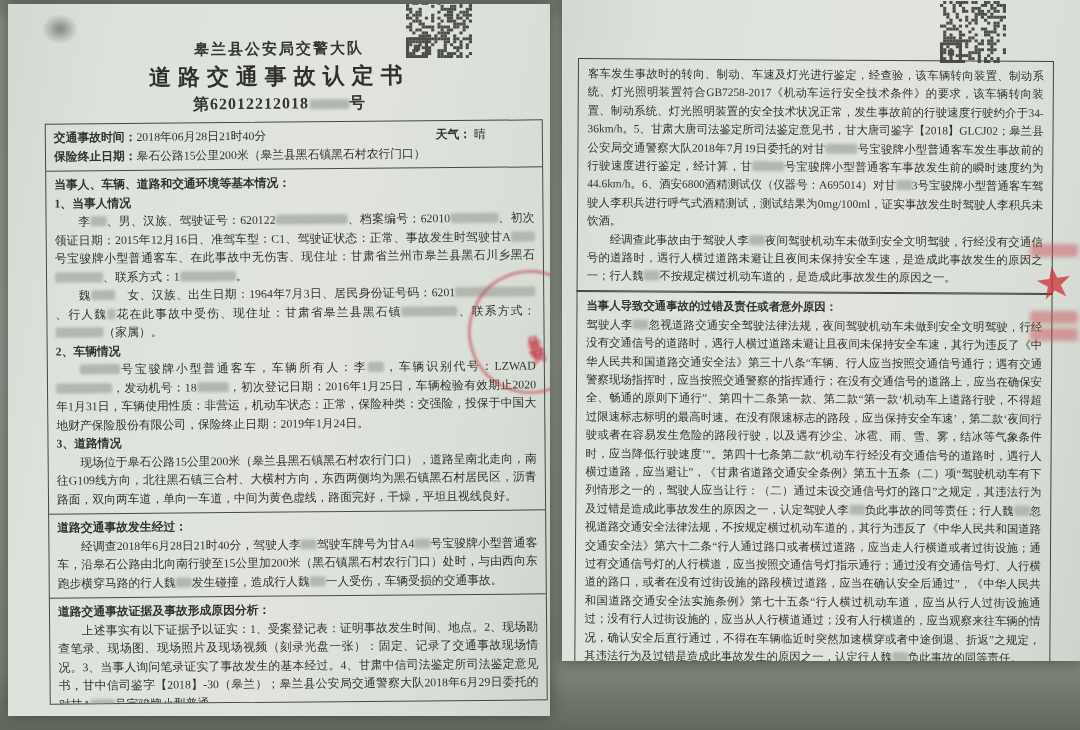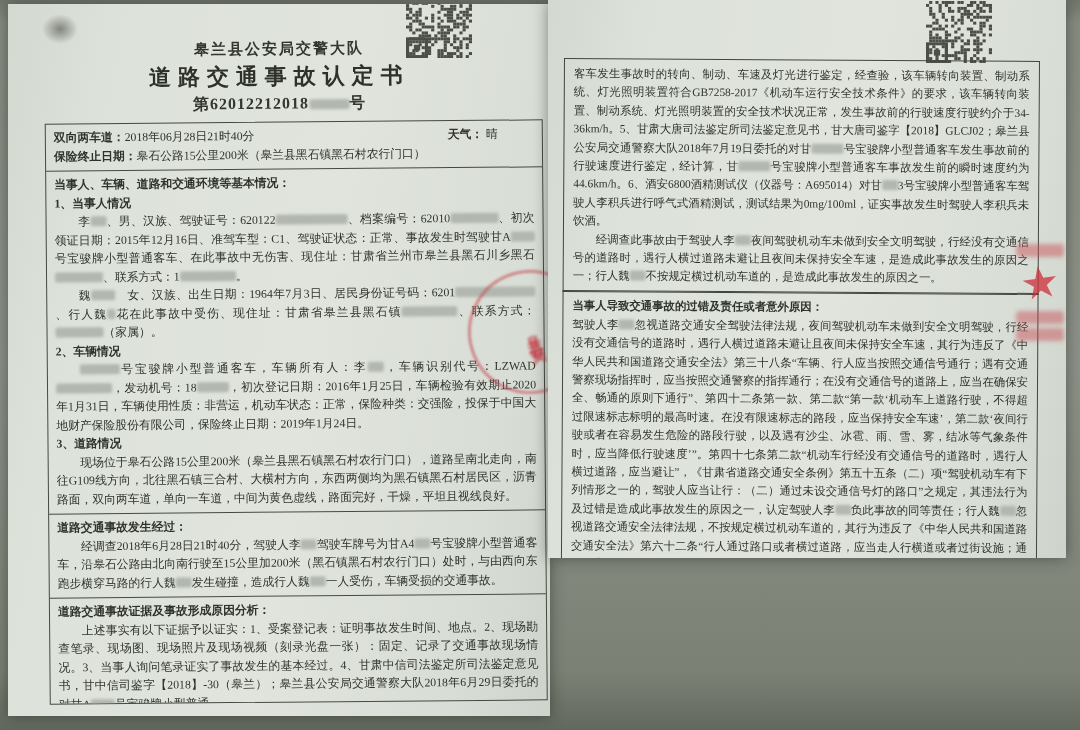--- a/index.html
+++ b/index.html
@@ -8,39 +8,39 @@
     background:linear-gradient(180deg,#71766c 0%,#878c82 3%,#8d9289 50%,#7c8176 92%,#63685e 100%);
     font-family:"Liberation Serif","DejaVu Serif",serif;
   }
   .page{
     position:absolute;overflow:hidden;
     background:linear-gradient(100deg,#d3d8d0 0%,#dde2da 18%,#e0e4dd 55%,#d8ddd5 85%,#ced3cb 100%);
     box-shadow:0 0 14px rgba(20,25,18,.45);
     color:#2f332b;
   }
   .page1{left:8px;top:4px;width:542px;height:712px;}
-  .page2{left:548px;top:0;width:518px;height:558px;}
+  .page2{left:562px;top:0;width:518px;height:661px;}
   .page1 .inner{transform:rotate(-0.5deg);transform-origin:top left;}
   .page2 .inner{transform:rotate(0.35deg);transform-origin:top left;}
   .qr{position:absolute;width:66px;height:62px;opacity:.82;filter:blur(.4px) contrast(.9);}
   .qr1{right:78px;top:-8px;}
   .qr2{right:74px;top:1px;}
   .agency{margin-top:38px;text-align:center;font-size:15px;font-weight:bold;letter-spacing:2px;color:#33362e;}
   .title{text-align:center;font-size:22px;font-weight:bold;letter-spacing:7px;margin-top:3px;color:#2e3129;}
   .docnum{text-align:center;font-size:16px;font-weight:bold;letter-spacing:1px;margin-top:2px;color:#34372f;}
   .tbl{
     margin:7px 8px 0 36px;border:1.6px solid #454a40;
     font-size:11.8px;line-height:18.5px;
   }
   .row{border-bottom:1.4px solid #454a40;padding:4px 8px 5px 8px;}
   .row:last-child{border-bottom:none;}
   .lbl{font-weight:bold;}
   .infoline{display:flex;}
   .infoline .spacer{flex:1;}
-  .wx{margin-right:36px;}
+  .wx{margin-right:48px;}
   .sechead{font-weight:bold;}
   .para{text-indent:2em;text-align:justify;}
   .para.noindent{text-indent:0;}
   .row-evidence{height:96px;overflow:hidden;}
   .redact{display:inline-block;height:10px;border-radius:2px;background:#b2b7af;filter:blur(1.6px);vertical-align:-1px;}
   
   .p2wrap{margin:58px 26px 0 16px;}
   .box{border:1.5px solid #42463d;padding:5px 9px 6px 9px;font-size:11.4px;line-height:18.4px;text-align:justify;}
   .box2{margin-top:-1.5px;min-height:385px;}
   
@@ -273,21 +273,21 @@
         <rect x="2.5" y="16.5" width="2" height="2" fill="#23261f"></rect>
       </svg></div>
   <div class="inner">
     <div class="agency">皋兰县公安局交警大队</div>
     <div class="title">道路交通事故认定书</div>
     <div class="docnum rtext">第62012212018<span class="redact" style="width:40px"></span>号</div>
 
     <div class="tbl">
       <div class="row">
         <div class="infoline">
-          <span class="lbl">双向两车道：</span>
+          <span class="lbl">交通事故时间：</span>
           <span>2018年06月28日21时40分</span>
           <span class="spacer"></span>
           <span class="wx">
             <span class="lbl">天气：</span>
             <span>晴</span>
           </span>
         </div>
         <div class="infoline">
           <span class="lbl">保险终止日期：</span>
           <span>皋石公路15公里200米（皋兰县黑石镇黑石村农行门口）</span>

